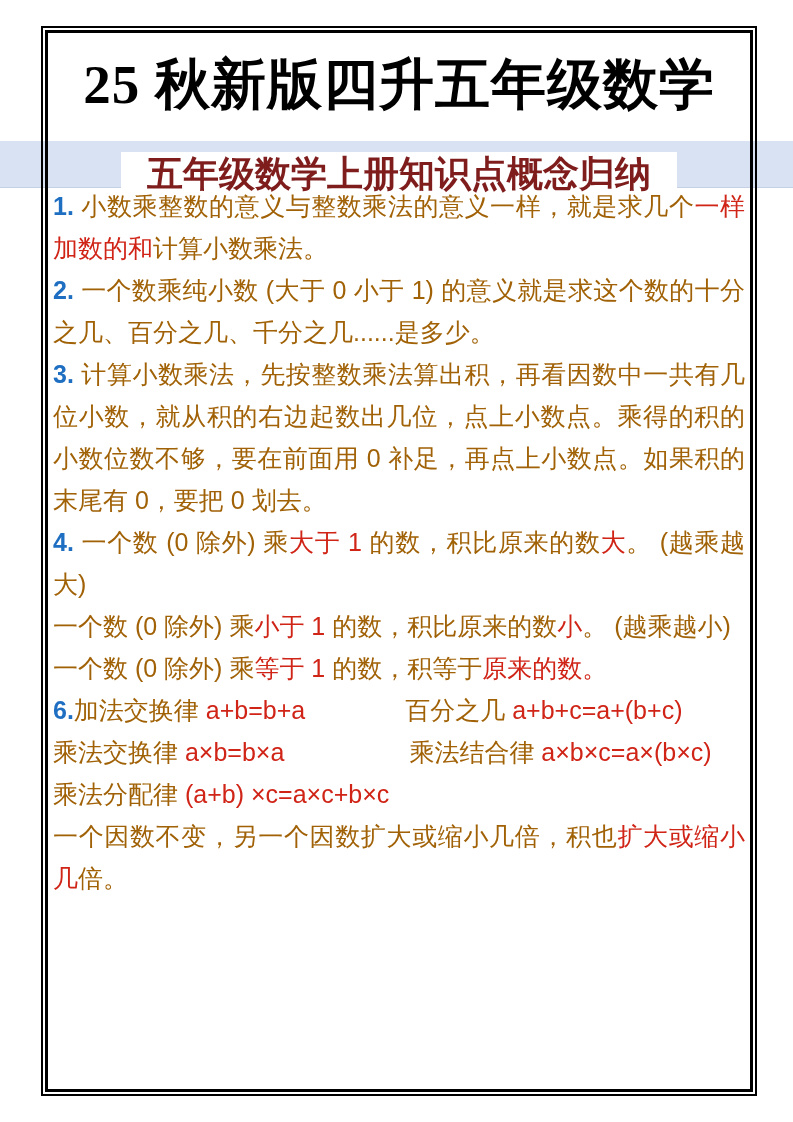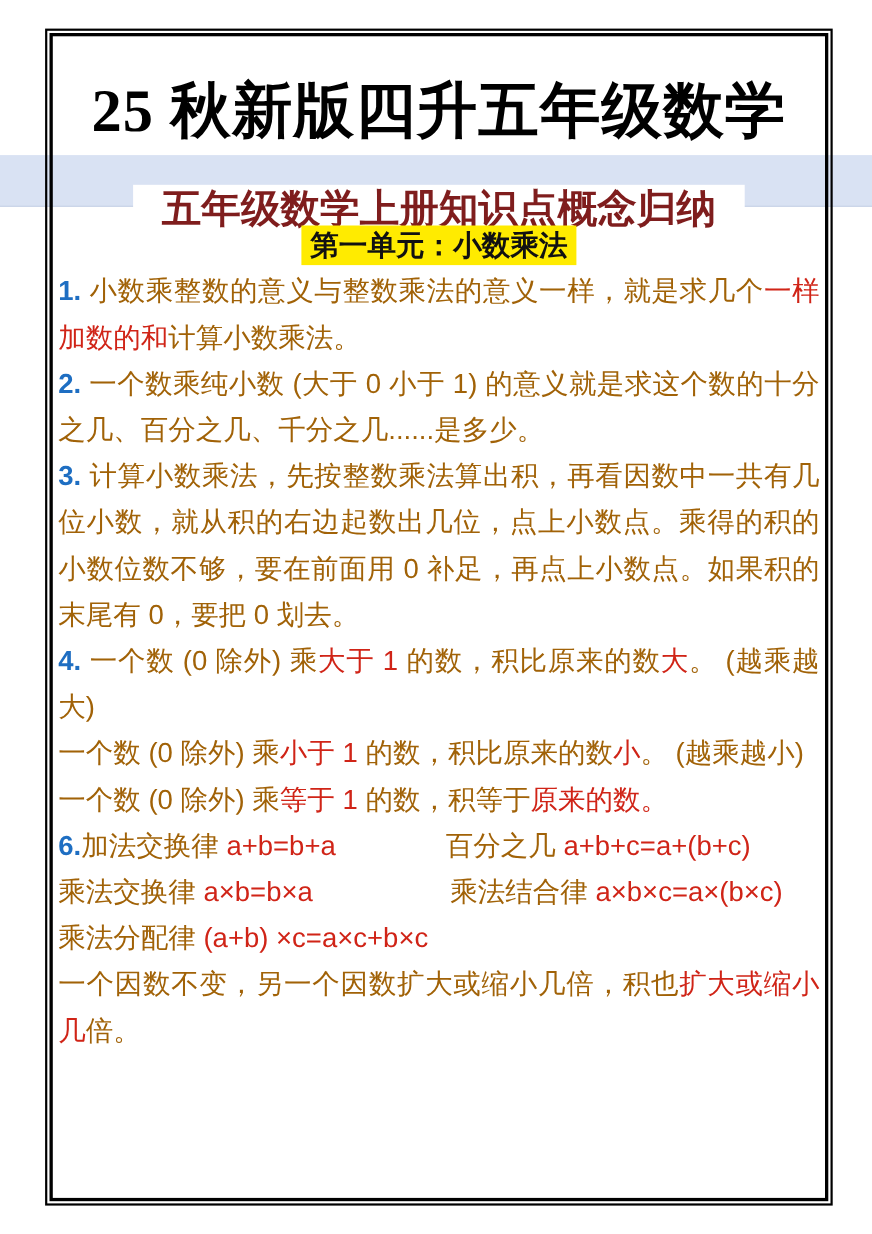--- a/index.html
+++ b/index.html
@@ -43,21 +43,21 @@
     height: 100%;
     box-sizing: border-box;
     border: 3px solid #000;
     position: relative;
   }
   .content {
     position: relative;
     padding: 0 5px;
   }
   .doc-title {
-    margin-top: 32px;
+    margin-top: 16px;
     text-align: center;
     font-family: "Liberation Serif", "DejaVu Serif", serif;
     font-weight: bold;
     font-size: 55px;
     line-height: 1.3;
     color: #000;
     letter-spacing: 1px;
     white-space: nowrap;
   }
   .subtitle-row {
@@ -110,23 +110,20 @@
 
 <div class="sheet">
   <div class="band"></div>
   <div class="frame">
     <div class="frame-inner">
       <div class="content">
         <div class="doc-title">25 秋新版四升五年级数学</div>
         <div class="subtitle-row">
           <span class="subtitle-chip">五年级数学上册知识点概念归纳</span>
         </div>
-        <div class="section-row">
-          <span class="section-chip">第一单元：小数乘法</span>
-        </div>
         <div class="body-text">
             <p class="para"><span class="seg-b">1. </span><span class="seg-n">小数乘整数的意义与整数乘法的意义一样，就是求几个</span><span class="seg-r">一样加数的和</span><span class="seg-n">计算小数乘法。</span></p>
             <p class="para"><span class="seg-b">2. </span><span class="seg-n">一个数乘纯小数 (大于 0 小于 1) 的意义就是求这个数的十分之几、百分之几、千分之几......是多少。</span></p>
             <p class="para"><span class="seg-b">3. </span><span class="seg-n">计算小数乘法，先按整数乘法算出积，再看因数中一共有几位小数，就从积的右边起数出几位，点上小数点。乘得的积的小数位数不够，要在前面用 0 补足，再点上小数点。如果积的末尾有 0，要把 0 划去。</span></p>
             <p class="para"><span class="seg-b">4. </span><span class="seg-n">一个数 (0 除外) 乘</span><span class="seg-r">大于 1</span><span class="seg-n"> 的数，积比原来的数</span><span class="seg-r">大</span><span class="seg-n">。 (越乘越大)</span></p>
             <p class="para"><span class="seg-n">一个数 (0 除外) 乘</span><span class="seg-r">小于 1</span><span class="seg-n"> 的数，积比原来的数</span><span class="seg-r">小</span><span class="seg-n">。 (越乘越小)</span></p>
             <p class="para"><span class="seg-n">一个数 (0 除外) 乘</span><span class="seg-r">等于 1</span><span class="seg-n"> 的数，积等于</span><span class="seg-r">原来的数。</span></p>
             <p class="para"><span class="seg-b">6.</span><span class="seg-n">加法交换律 </span><span class="seg-r">a+b=b+a</span><span class="seg-n">　　　　百分之几 </span><span class="seg-r">a+b+c=a+(b+c)</span></p>
             <p class="para"><span class="seg-n">乘法交换律 </span><span class="seg-r">a×b=b×a</span><span class="seg-n">　　　　　乘法结合律 </span><span class="seg-r">a×b×c=a×(b×c)</span></p>
             <p class="para"><span class="seg-n">乘法分配律 </span><span class="seg-r">(a+b) ×c=a×c+b×c</span></p>

